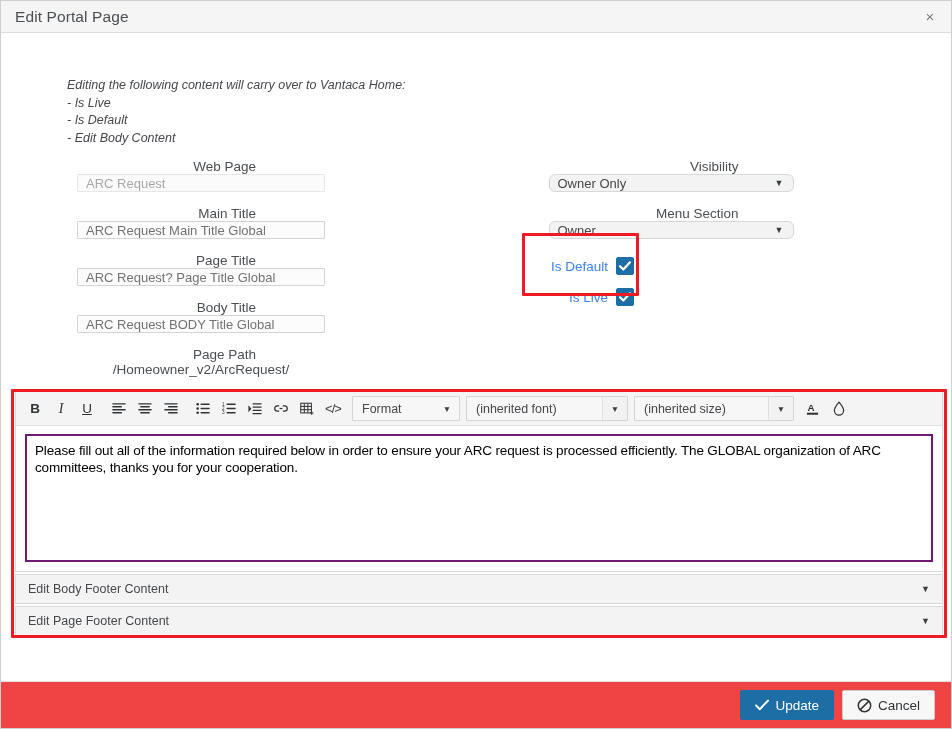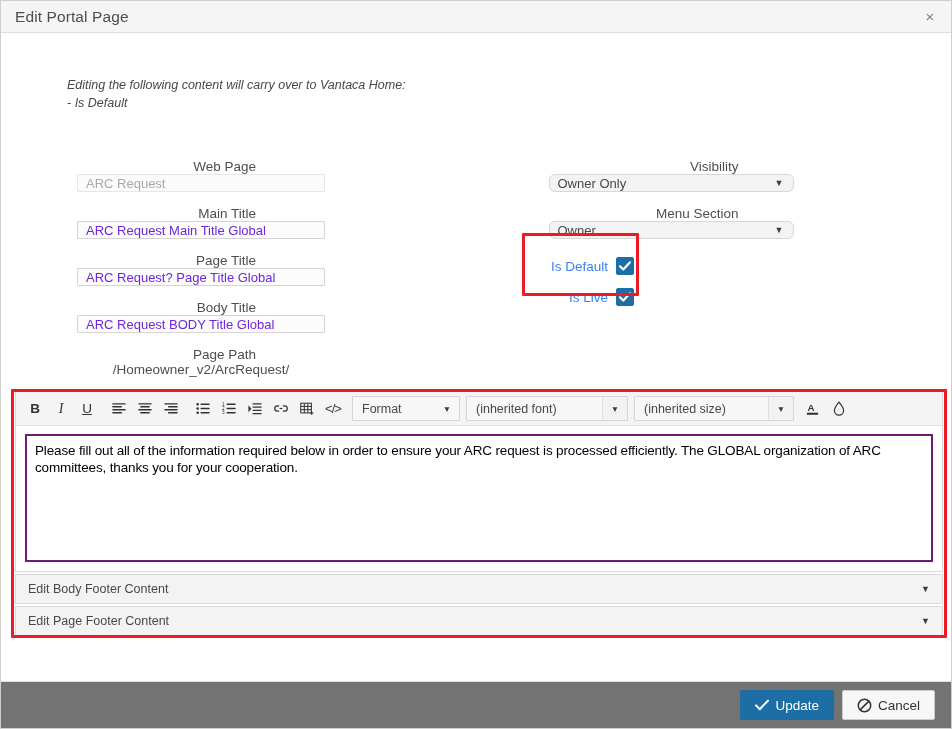--- a/index.html
+++ b/index.html
@@ -119,21 +119,21 @@
   }
   .finput {
     width: 248px;
     height: 29px;
     box-sizing: border-box;
     border: 1px solid #d4d4d4;
     background: #fcfcfc;
     padding: 0 8px;
     font-family: "Liberation Sans", sans-serif;
     font-size: 13px;
-    color: #6d28d9;
+    color: #737373;
     border-radius: 1px;
     outline: none;
   }
   .finput.readonly {
     border-color: #e6e6e6;
     background: #fbfbfb;
     color: #a9a9a9;
   }
   .static-val {
     font-size: 13.5px;
@@ -324,21 +324,21 @@
     letter-spacing: -0.15px;
   }
 
   .acc-head.spaced { margin-top: 2px; }
 
   
   .dlg-footer {
     height: 47px;
     min-height: 47px;
     border-top: 1px solid #e0e0e0;
-    background: #737373;
+    background: #ef4444;
     display: flex;
     align-items: center;
     justify-content: flex-end;
     padding-right: 16px;
     gap: 8px;
     box-sizing: border-box;
   }
   .btn {
     height: 30px;
     display: inline-flex;
@@ -371,21 +371,23 @@
 
   <div class="titlebar">
     <span class="title">Edit Portal Page</span>
     <button class="close-btn">×</button>
   </div>
 
   <div class="dlg-body">
 
     <div class="notes">
       <div>Editing the following content will carry over to Vantaca Home:</div>
+      <div>- Is Live</div>
       <div>- Is Default</div>
+      <div>- Edit Body Content</div>
     </div>
 
     <div class="form">
 
       <div class="col-left">
 
         <div class="frow">
           <div class="flabel">Web Page</div>
           <input class="finput readonly" type="text" readonly="" value="ARC Request" style="">
         </div>

